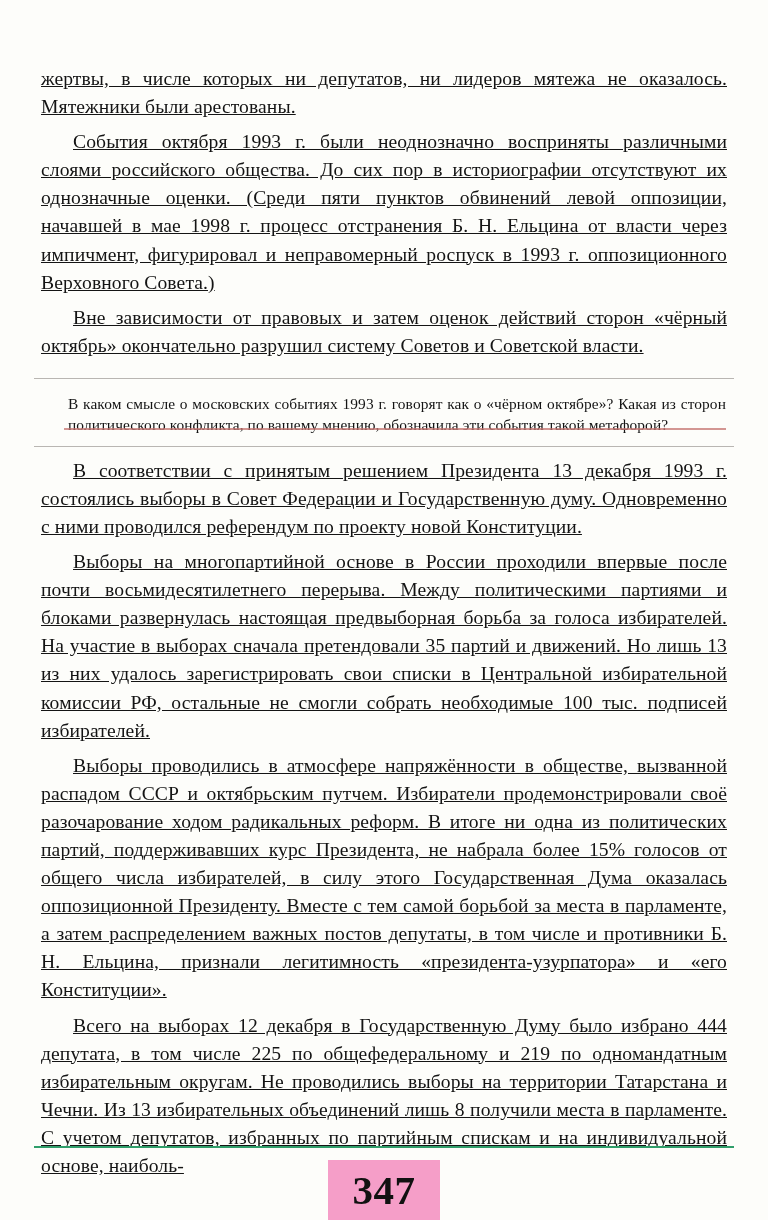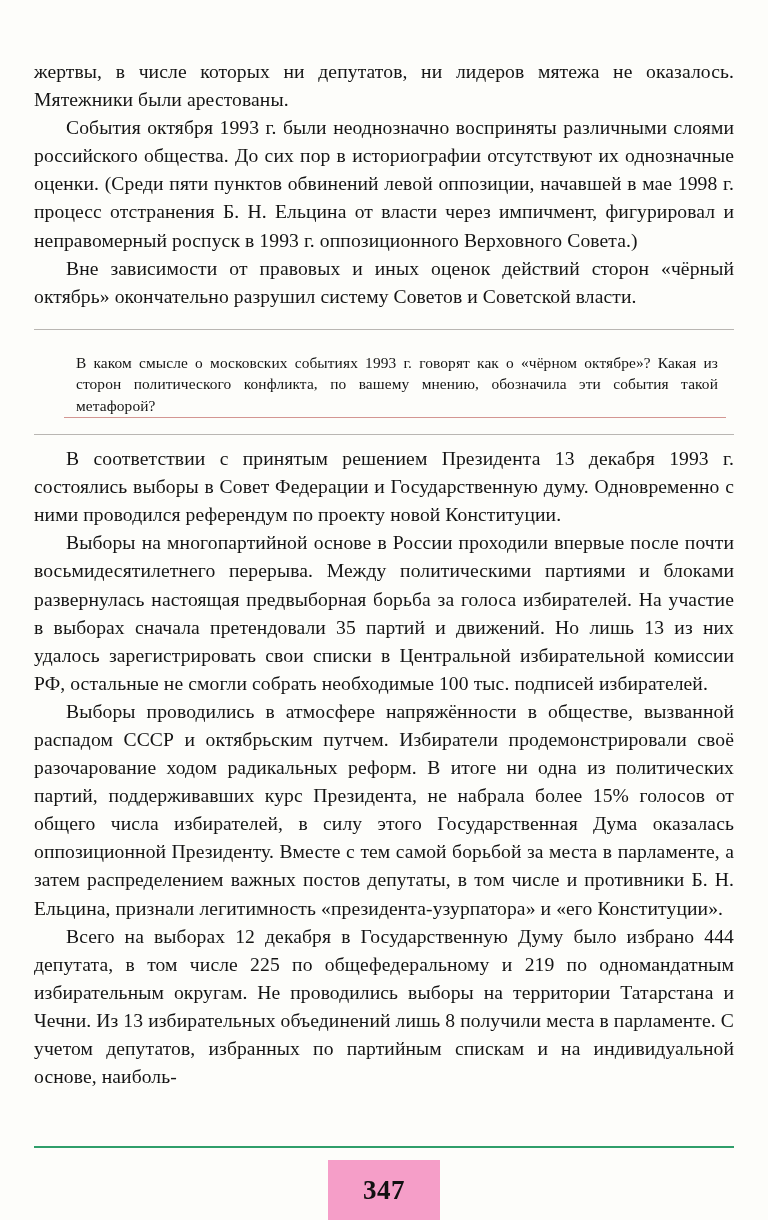--- a/index.html
+++ b/index.html
@@ -24,38 +24,39 @@
     padding: 58px 34px 0 34px;
   }
   .body-text {
     font-size: 19.6px;
     line-height: 28.1px;
     text-align: justify;
     text-justify: inter-word;
     letter-spacing: 0.1px;
   }
   .body-text p {
-    margin: 0;
+    margin: 7px;
+    text-decoration: underline;
   }
   .body-text p.indent {
     text-indent: 32px;
   }
   .question-box {
     margin: 18px 0 10px 0;
     padding: 10px 4px 6px 30px;
     border-top: 1.6px solid #b9b6b2;
     border-bottom: 1.6px solid #b9b6b2;
     font-size: 15.4px;
     line-height: 21.4px;
     text-align: justify;
     letter-spacing: 0.1px;
     position: relative;
   }
   .question-box p {
-    margin: 12px;
+    margin: 4px;
   }
   .q-strike {
     position: absolute;
     left: 30px;
     right: 8px;
     bottom: 16px;
     height: 1.4px;
     background: #c4736f;
     opacity: .75;
   }
@@ -81,35 +82,35 @@
     top: 14px;
     width: 112px;
     height: 60px;
     background: #f59ec8;
     display: flex;
     align-items: center;
     justify-content: center;
   }
   .page-number {
     font-family: "Liberation Serif", serif;
-    font-size: 27px;
+    font-size: 41px;
     font-weight: bold;
     color: #111;
     letter-spacing: 0.5px;
   }
 </style>
 </head>
 <body>
 
 <div class="page">
 
   <div class="body-text">
     <p>жертвы, в числе которых ни депутатов, ни лидеров мятежа не оказалось. Мятежники были арестованы.</p>
     <p class="indent">События октября 1993 г. были неоднозначно восприняты различными слоями российского общества. До сих пор в историографии отсутствуют их однозначные оценки. (Среди пяти пунктов обвинений левой оппозиции, начавшей в мае 1998 г. процесс отстранения Б. Н. Ельцина от власти через импичмент, фигурировал и неправомерный роспуск в 1993 г. оппозиционного Верховного Совета.)</p>
-    <p class="indent">Вне зависимости от правовых и иных оценок действий сторон «чёрный октябрь» окончательно разрушил систему Советов и Советской власти.</p>
+    <p class="indent">Вне зависимости от правовых и затем оценок действий сторон «чёрный октябрь» окончательно разрушил систему Советов и Советской власти.</p>
   </div>
 
   <div class="question-box">
     <p>В каком смысле о московских событиях 1993 г. говорят как о «чёрном октябре»? Какая из сторон политического конфликта, по вашему мнению, обозначила эти события такой метафорой?</p>
     <div class="q-strike"></div>
   </div>
 
   <div class="body-text">
     <p class="indent">В соответствии с принятым решением Президента 13 декабря 1993 г. состоялись выборы в Совет Федерации и Государственную думу. Одновременно с ними проводился референдум по проекту новой Конституции.</p>
     <p class="indent">Выборы на многопартийной основе в России проходили впервые после почти восьмидесятилетнего перерыва. Между политическими партиями и блоками развернулась настоящая предвыборная борьба за голоса избирателей. На участие в выборах сначала претендовали 35 партий и движений. Но лишь 13 из них удалось зарегистрировать свои списки в Центральной избирательной комиссии РФ, остальные не смогли собрать необходимые 100 тыс. подписей избирателей.</p>

